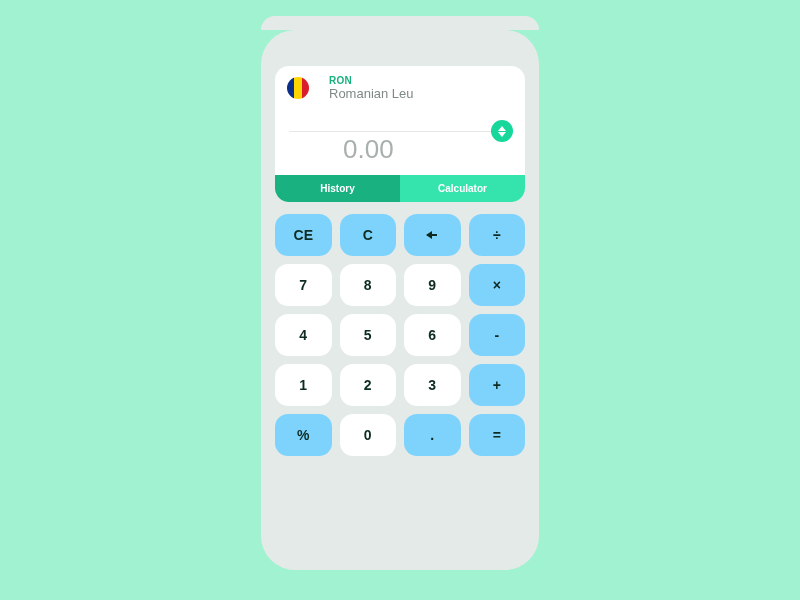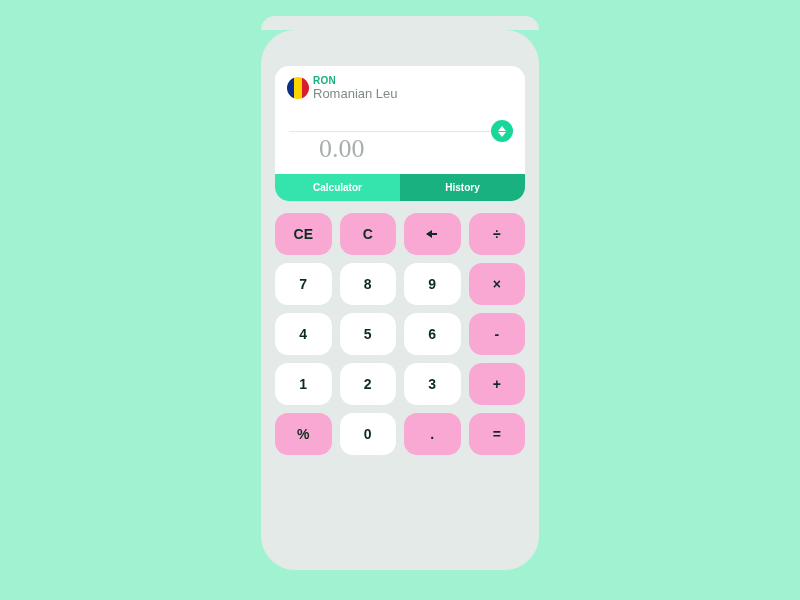--- a/index.html
+++ b/index.html
@@ -33,21 +33,21 @@
   }
   .card {
     background: #fff;
     border-radius: 14px;
     margin-top: 22px;
     overflow: hidden;
   }
   .cur-row {
     display: flex; align-items: center;
     padding: 10px 12px 6px 12px;
-    gap: 4px;
+    gap: 20px;
   }
   .flag {
     width: 22px; height: 22px; border-radius: 50%;
     flex: 0 0 22px;
     position: relative; overflow: hidden;
   }
   .flag-ron { background: linear-gradient(90deg,#0A2E8A 0 33%,#FFD500 33% 66%,#D81E2C 66% 100%); }
   .flag-eur { background: #2A3FA6; }
   .flag-eur::after{
     content:""; position:absolute; inset:3px;
@@ -69,22 +69,22 @@
     width:22px; height:22px; border-radius:50%;
     background:#17D89A; display:flex; flex-direction:column;
     align-items:center; justify-content:center; gap:0;
   }
   .swap-btn span{
     width:0;height:0;border-left:4px solid transparent;border-right:4px solid transparent;
   }
   .swap-btn .up{ border-bottom:5px solid #fff; margin-bottom:1px;}
   .swap-btn .dn{ border-top:5px solid #fff;}
   .amount {
-    padding: 0 0 10px 44px;
-    color:#A8B0AE; font-size:26px; font-weight:300;font-family:Liberation Serif, serif;
+    padding: 0 0 10px 68px;
+    color:#A8B0AE; font-size:26px; font-weight:300;
   }
   .tabs { display:flex; }
   .tab {
     flex:1; text-align:center;
     font-size:10px; font-weight:800; color:#fff;
     padding:8px 0;
   }
   .tab.active   { background:#35E4AC; }
   .tab.inactive { background:#18B17F; }
   .keypad {
@@ -92,21 +92,21 @@
     display:grid;
     grid-template-columns: repeat(4, 1fr);
     gap:8px;
   }
   .key {
     height:42px; border-radius:13px;
     display:flex; align-items:center; justify-content:center;
     font-weight:900; font-size:14px; color:#0D2B22;
     user-select:none;
   }
-  .k-g { background:#f9a8d4; }
+  .k-g { background:#7dd3fc; }
   .k-w { background:#FFFFFF; }
   .key .arrow{
     width:10px; height:2.5px; background:#0D2B22; position:relative;
   }
   .key .arrow::before{
     content:""; position:absolute; left:-1px; top:-3.2px;
     border-top:4.5px solid transparent; border-bottom:4.5px solid transparent;
     border-right:6px solid #0D2B22;
   }
 </style>
@@ -131,22 +131,22 @@
       <div class="line"></div>
       <div class="swap-btn">
         <span class="up"></span>
         <span class="dn"></span>
       </div>
     </div>
 
     <div class="amount">0.00</div>
 
     <div class="tabs">
+      <div class="tab inactive">History</div>
       <div class="tab active">Calculator</div>
-      <div class="tab inactive">History</div>
     </div>
   </div>
 
   <div class="keypad">
     <div class="key k-g">CE</div>
     <div class="key k-g">C</div>
     <div class="key k-g">
         <span class="arrow"></span>
       </div>
     <div class="key k-g">÷</div>

